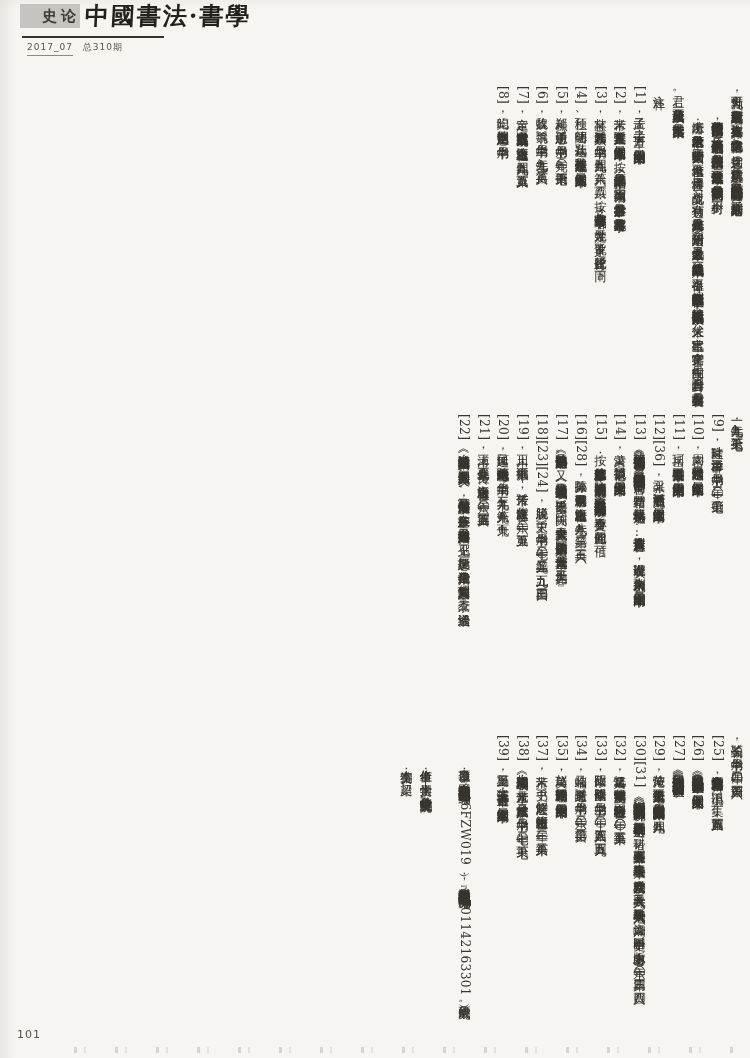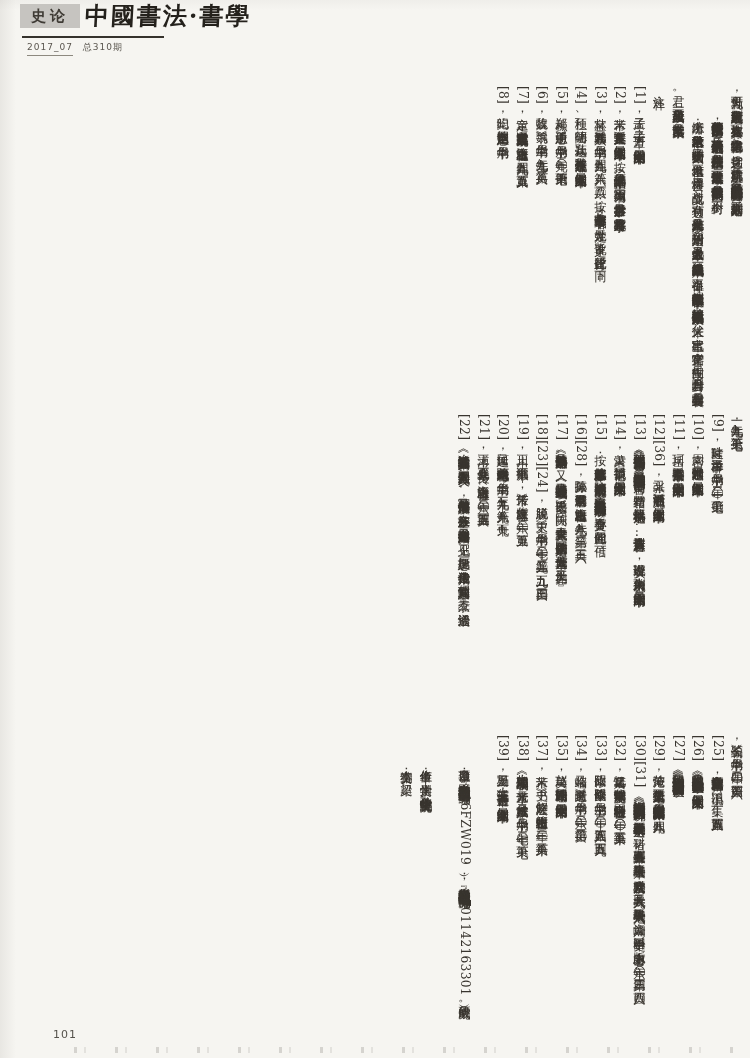--- a/index.html
+++ b/index.html
@@ -10,21 +10,21 @@
   }
   .page::before{
     content:"";position:absolute;inset:0;pointer-events:none;
     background:linear-gradient(90deg,rgba(110,105,98,.10),rgba(110,105,98,0) 16px),
                linear-gradient(180deg,rgba(110,105,98,.05),rgba(110,105,98,0) 10px);
   }
   
   .sec-label{
     position:absolute;left:20px;top:4px;width:60px;height:24px;
     background:#c6c4c0;color:#3f3b35;
-    font-size:15px;line-height:24px;font-weight:700;text-align:center;letter-spacing:4px;
+    font-size:15px;line-height:24px;font-weight:700;text-align:right;letter-spacing:4px;
   }
   .journal-title{
     position:absolute;left:85px;top:0px;
     font-size:24px;font-weight:700;color:#24211c;letter-spacing:2px;
     transform:skewX(-3deg);white-space:nowrap;
   }
   .title-rule{position:absolute;left:22px;top:36px;width:142px;height:2px;background:#35322c;}
   .issue-info{
     position:absolute;left:27px;top:41px;
     font-family:"DejaVu Sans","Liberation Sans",sans-serif;
@@ -42,21 +42,21 @@
   .b2{top:414px;height:297px;}
   .b3{top:735px;height:297px;}
   .band p{margin:0;padding:0;}
   .band p.ind{text-indent:25px;}
   .band p.gap{margin-right:19px;}
   .band p.head{letter-spacing:2px;}
   
   .page-number{
     position:absolute;left:17px;top:1028px;
     font-family:"DejaVu Sans","Liberation Sans",sans-serif;
-    font-size:11px;color:#55524c;letter-spacing:1px;margin-left:36px;
+    font-size:11px;color:#55524c;letter-spacing:1px;
   }
   .bleed{
     position:absolute;left:60px;right:12px;top:1047px;height:6px;opacity:.55;
     background:repeating-linear-gradient(90deg,
       rgba(75,70,63,0) 0 14px, rgba(75,70,63,.35) 14px 17px,
       rgba(75,70,63,0) 17px 24px, rgba(75,70,63,.2) 24px 26px,
       rgba(75,70,63,0) 26px 41px);
   }
 </style>
 </head>

